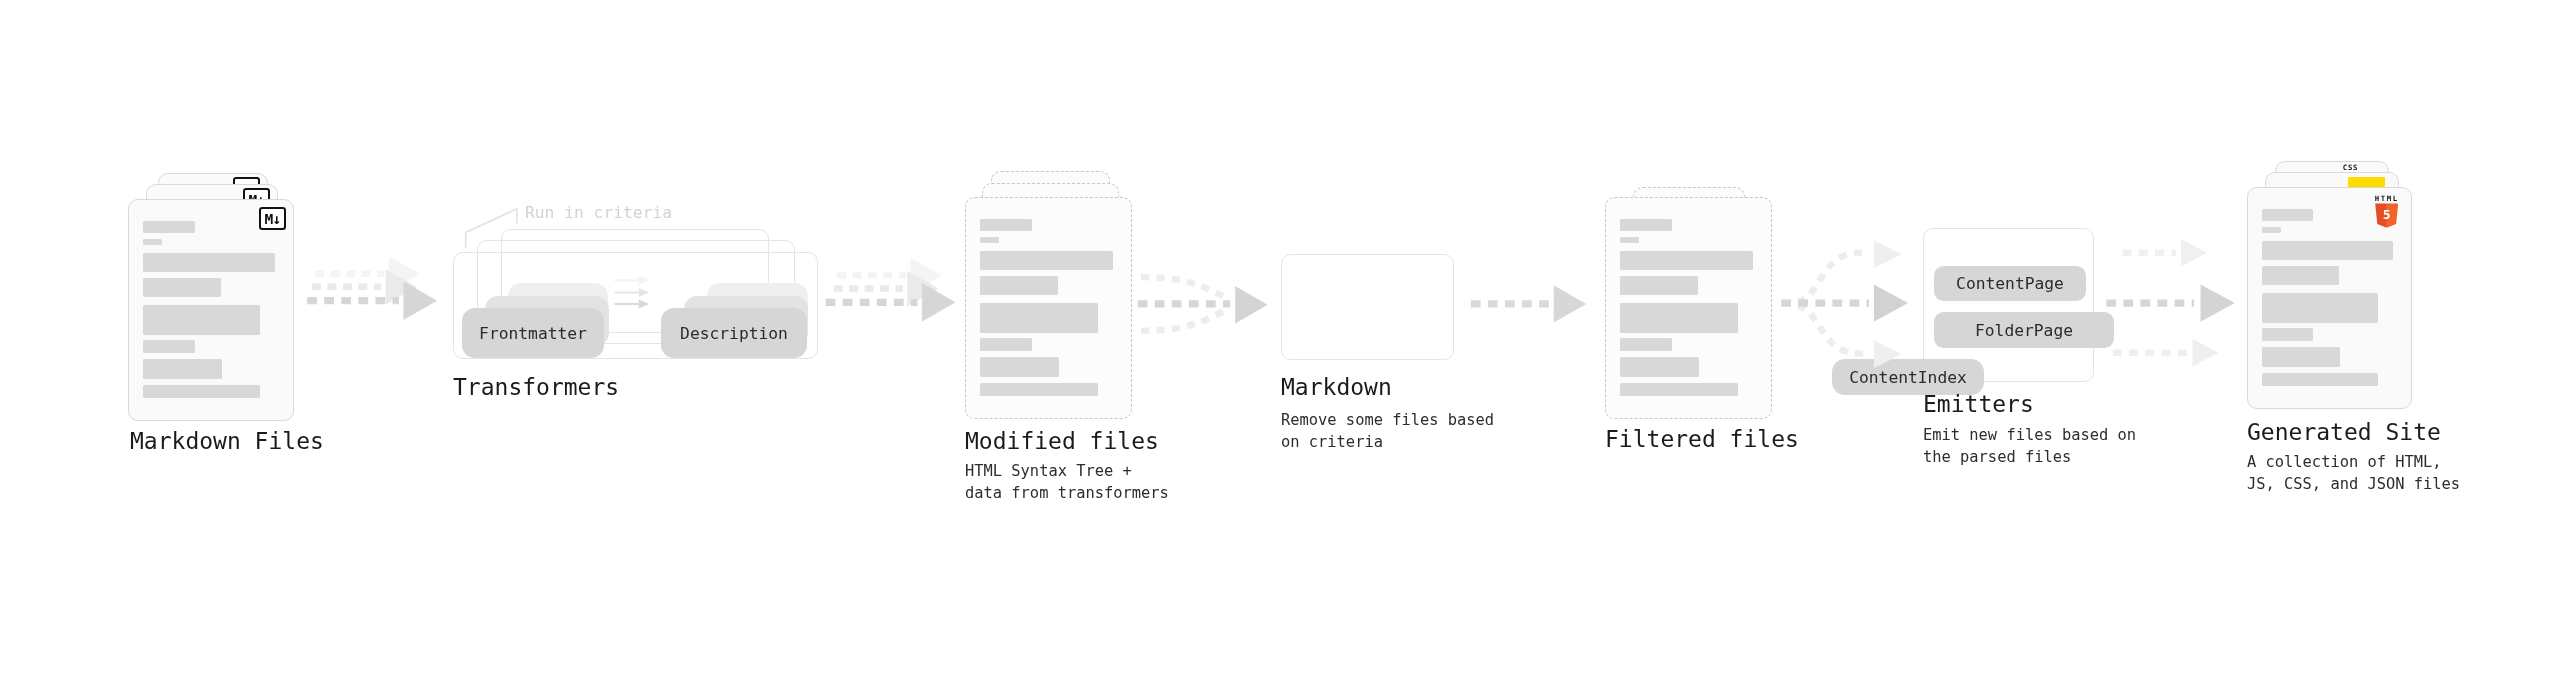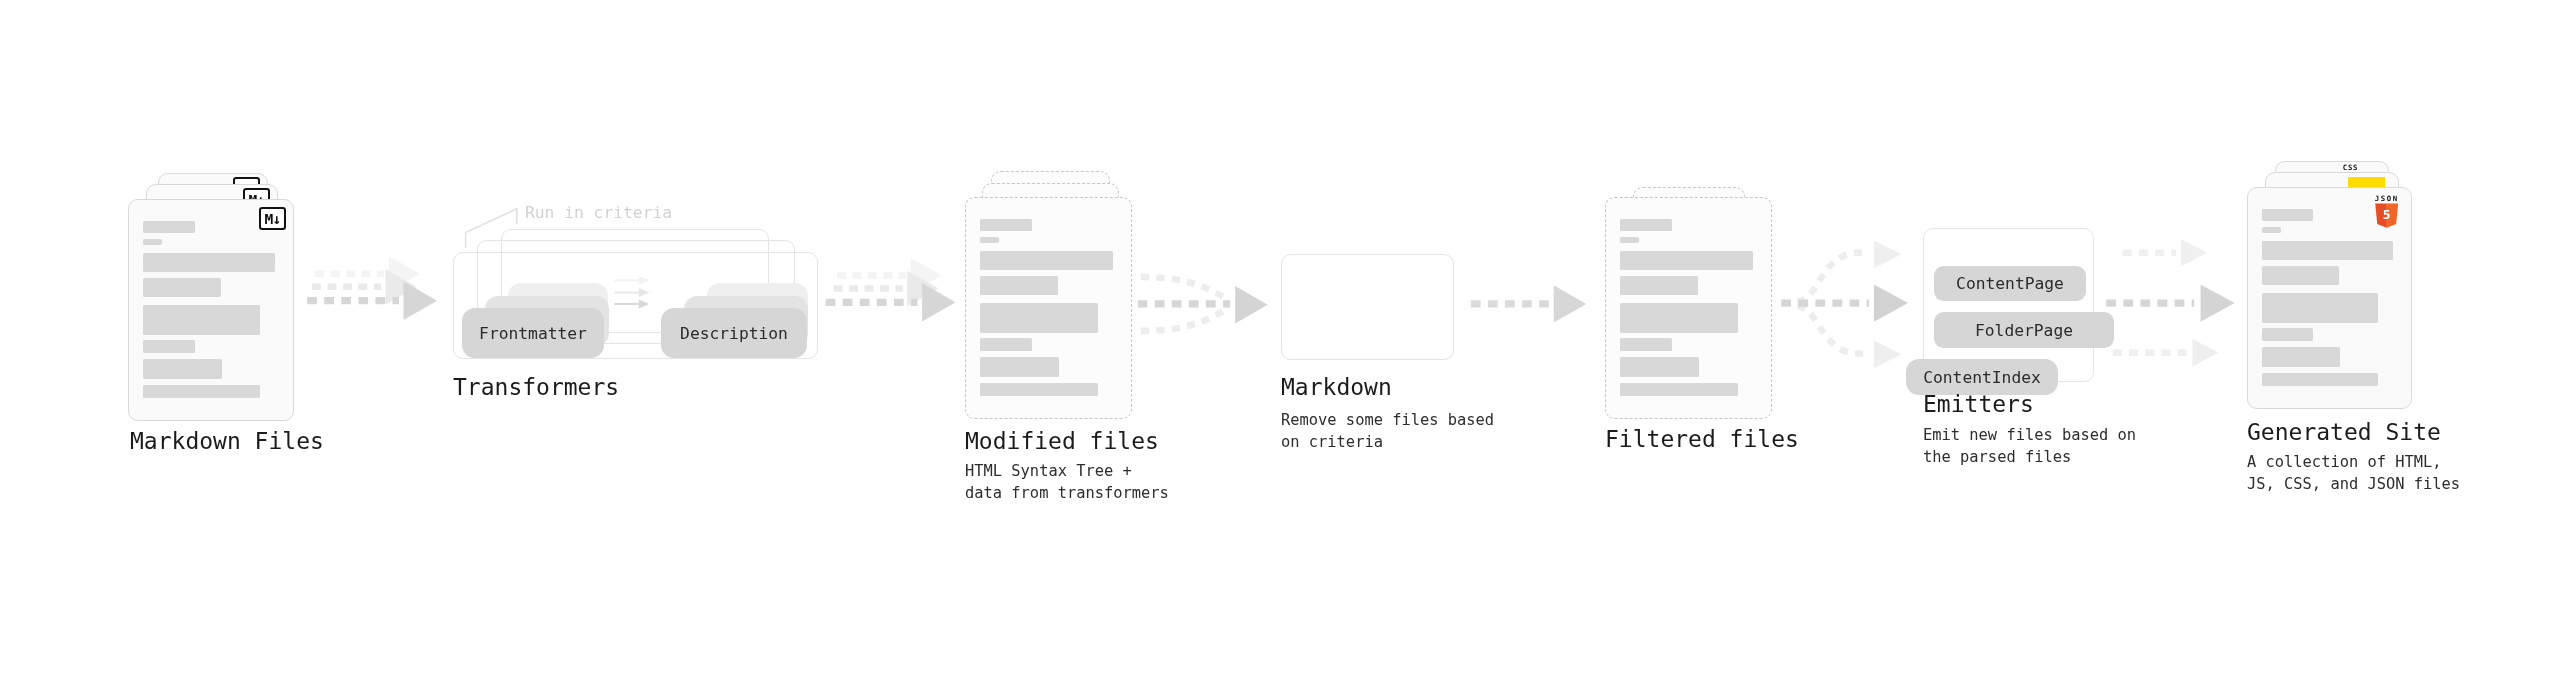--- a/index.html
+++ b/index.html
@@ -134,37 +134,37 @@
         <div class="sk r6"></div>
         <div class="sk r7"></div>
         <div class="sk r8"></div>
     </div>
   </div>
   <div class="label" style="left:1605px;top:427px;">Filtered files</div>
 
   <div class="frame white" style="left:1923px;top:228px;width:171px;height:154px;"></div>
   <div class="pill" style="left:1934px;top:237px;width:152px;height:35px;border-radius:9.8px;">ContentPage</div>
   <div class="pill" style="left:1934px;top:283px;width:180px;height:36px;border-radius:9.8px;">FolderPage</div>
-  <div class="pill" style="left:1906px;top:330px;width:152px;height:36px;border-radius:13px;">ContentIndex</div>
+  <div class="pill" style="left:1832px;top:330px;width:152px;height:36px;border-radius:13px;">ContentIndex</div>
   <div class="label" style="left:1923px;top:392px;">Emitters</div>
   <div class="caption" style="left:1923px;top:424px;">Emit new files based on
 the parsed files</div>
 
   <div class="doc solid" style="left:2275px;top:161px;width:114px;height:203px;">
     <div class="css-badge">
       <div class="css-txt">CSS</div>
       <div class="css-bar"></div>
     </div>
   </div>
   <div class="doc solid" style="left:2265px;top:172px;width:134px;height:210px;">
     <div class="js-badge"></div>
   </div>
   <div class="doc solid" style="left:2247px;top:187px;width:165px;height:222px;">
     <div class="html5-badge">
-      <div class="html-txt">JSON</div>
+      <div class="html-txt">HTML</div>
       <div class="shield">5</div>
     </div>
     <div class="sk-col">
       <div class="sk r1"></div>
         <div class="sk r2"></div>
         <div class="sk r3"></div>
         <div class="sk r4"></div>
       <div class="sk r5"></div>
         <div class="sk r6"></div>
         <div class="sk r7"></div>

